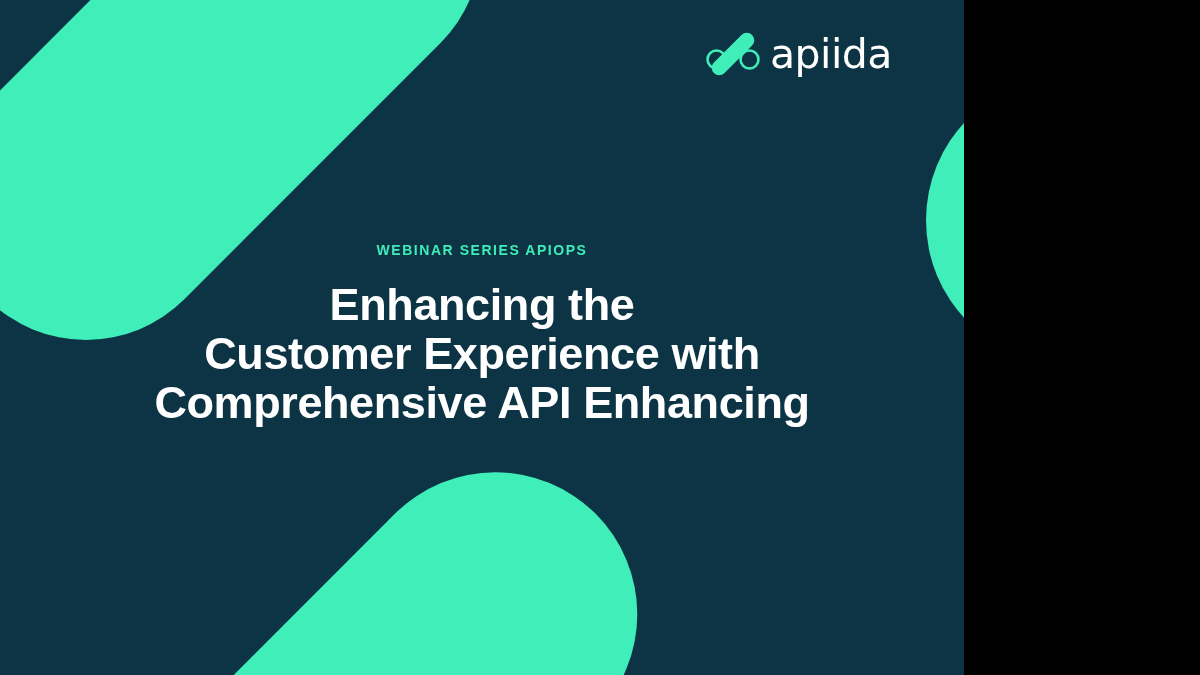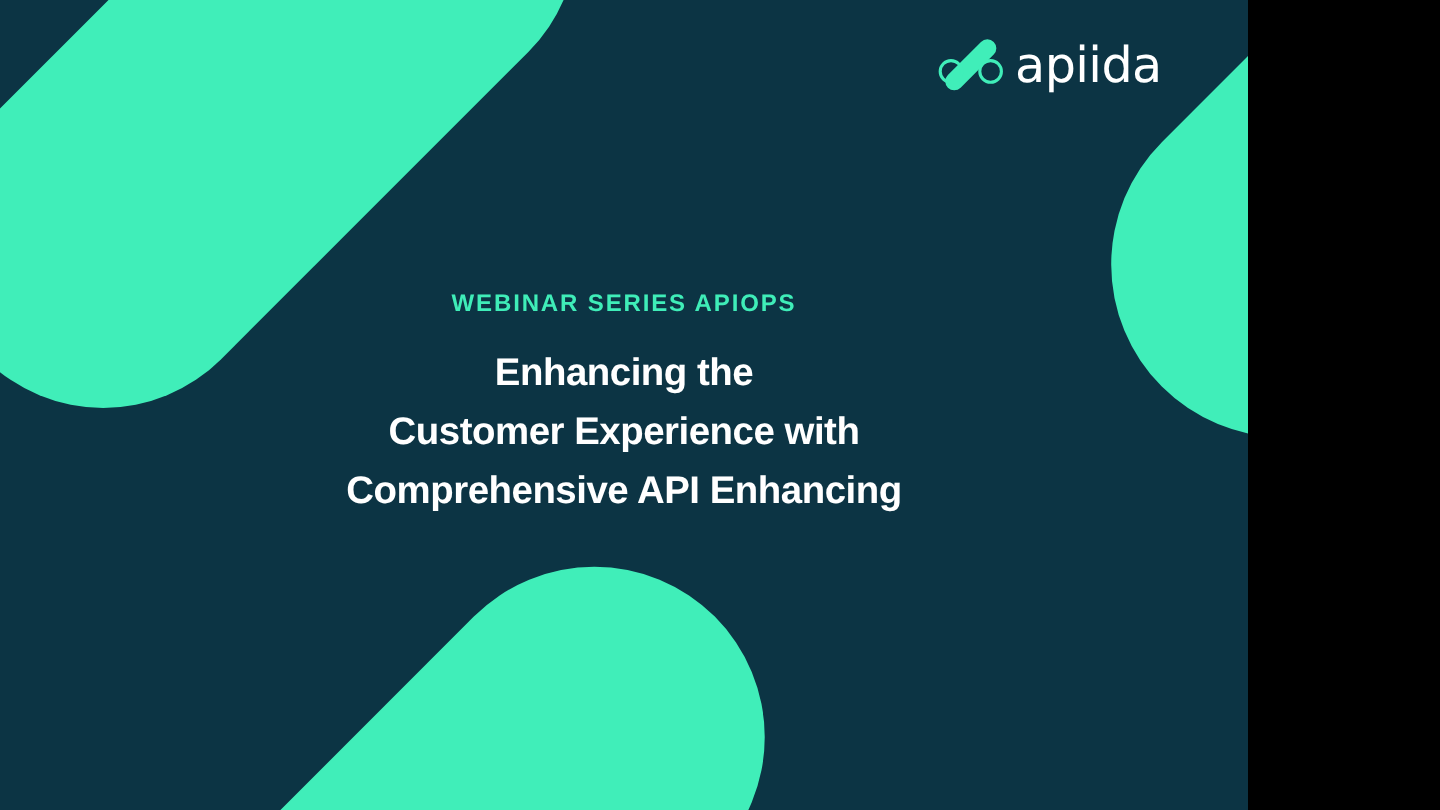--- a/index.html
+++ b/index.html
@@ -4,21 +4,21 @@
 <title>Apiida Webinar Title Slide</title>
 <style>
   html, body {
     margin: 0;
     padding: 0;
     background: #000;
   }
 
   .slide {
     position: relative;
-    width: 1040px;
+    width: 964px;
     height: 675px;
     overflow: hidden;
     background: #0C3444;
     font-family: "Liberation Sans", "DejaVu Sans", sans-serif;
     -webkit-font-smoothing: antialiased;
   }
 
   
   .deco-layer {
     position: absolute;
@@ -96,32 +96,32 @@
     right: 0;
     top: 243px;
     z-index: 4;
     text-align: center;
     padding: 0 60px;
     box-sizing: border-box;
   }
 
   .eyebrow {
     color: #3FEDB8;
-    font-size: 20px;
+    font-size: 14px;
     font-weight: bold;
     letter-spacing: 1.55px;
     text-transform: uppercase;
     line-height: 1;
     margin: 0 0 23px 0;
   }
 
   .headline {
     margin: 0;
     color: #FFFFFF;
-    font-size: 32px;
+    font-size: 45px;
     font-weight: bold;
     line-height: 49px;
     letter-spacing: -0.4px;
   }
 
   .headline-line {
     display: block;
     white-space: nowrap;
   }
 </style>

